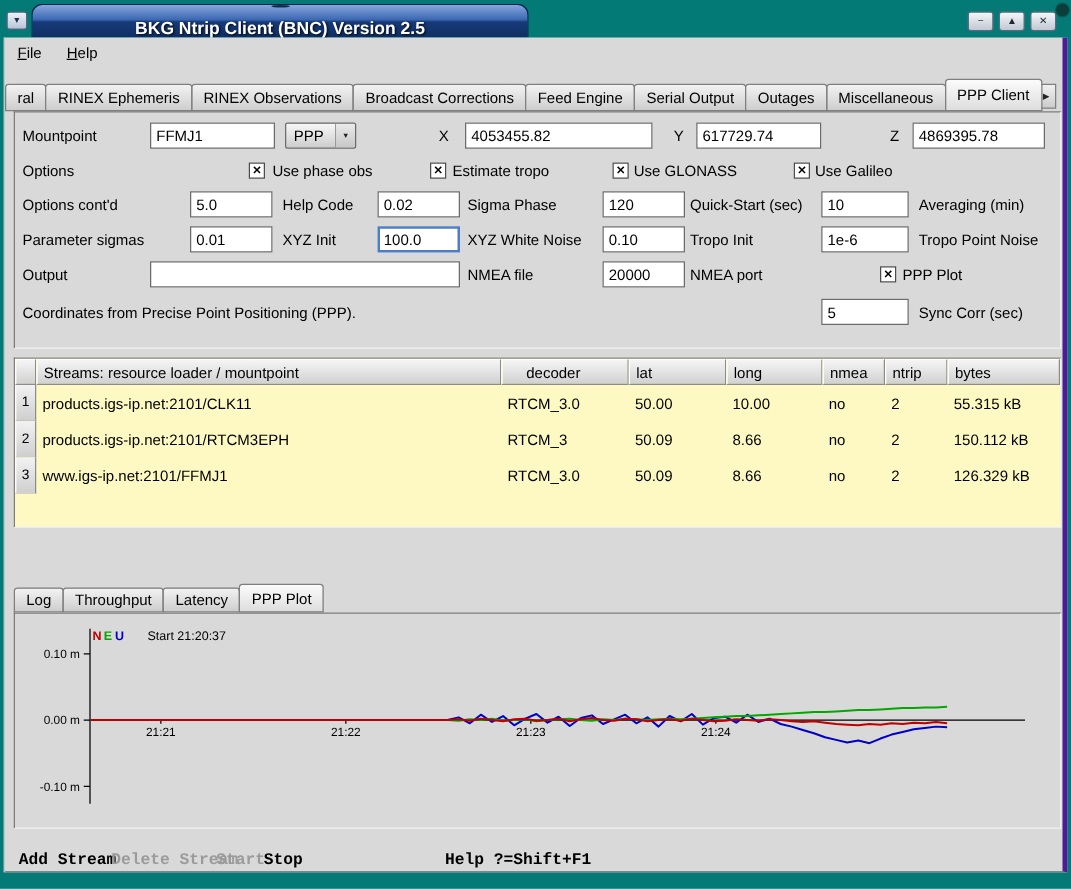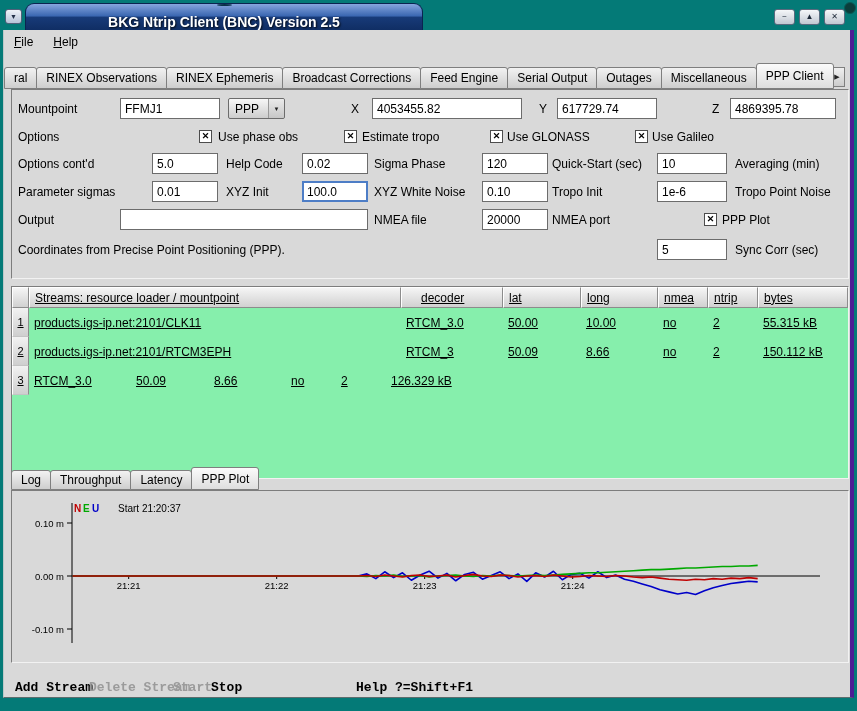--- a/index.html
+++ b/index.html
@@ -54,22 +54,22 @@
   .cb{position:absolute;top:4px;width:13px;height:13px;background:#fff;border:1px solid #4c4c4c;
     display:flex;align-items:center;justify-content:center;}
   .cb .mark{font-size:9px;font-weight:bold;color:#000;line-height:1;}
   .combo{position:absolute;top:0;height:21px;border:1px solid #6c6c6c;border-radius:2px;
     background:linear-gradient(#f7f7f7,#cdcdcd);display:flex;align-items:stretch;text-align:right;}
   .combo-text{display:flex;align-items:center;padding:0 6px;font-size:12px;flex:1;color:#000;}
   .combo-arrow{width:16px;display:flex;align-items:center;justify-content:center;font-size:6px;color:#222;
     border-left:1px solid #999;background:linear-gradient(#eaeaea,#c7c7c7);border-radius:0 2px 2px 0;}
 
   
-  .stream-table{position:absolute;left:7px;top:256px;width:838px;height:193px;background:#86efac;
-    border:1px solid;border-color:#7d7d7d #f2f2f2 #f2f2f2 #7d7d7d;overflow:hidden;text-decoration:underline;}
+  .stream-table{position:absolute;left:7px;top:256px;width:838px;height:136px;background:#fef9c3;
+    border:1px solid;border-color:#7d7d7d #f2f2f2 #f2f2f2 #7d7d7d;overflow:hidden;}
   .thead{display:flex;height:21px;}
   .hcell{background:linear-gradient(#f5f5f5,#d1d1d1);border-top:1px solid #fff;border-left:1px solid #fff;
     border-right:1px solid #8c8c8c;border-bottom:1px solid #8c8c8c;display:flex;align-items:center;
     padding:0 5px;font-size:12px;white-space:nowrap;overflow:hidden;color:#000;}
   .corner-cell{width:17px;padding:0;}
   .col-mp{width:372px;} .col-dec{width:102px;padding-left:19px;} .col-lat{width:78px;} .col-long{width:77px;}
   .col-nmea{width:50px;} .col-ntrip{width:50px;} .col-bytes{flex:1;}
   .trow{display:flex;height:29px;}
   .rownum{width:17px;background:linear-gradient(#f2f2f2,#cfcfcf);border-left:1px solid #fff;
     border-right:1px solid #8c8c8c;border-bottom:1px solid #c4c4c4;display:flex;align-items:center;
@@ -117,22 +117,22 @@
 
 <div class="window">
 
   <div class="menubar">
     <span class="menu-item">File</span>
     <span class="menu-item">Help</span>
   </div>
 
   <div class="tabbar">
     <div class="tab">ral</div>
+    <div class="tab">RINEX Ephemeris</div>
     <div class="tab">RINEX Observations</div>
-    <div class="tab">RINEX Ephemeris</div>
     <div class="tab">Broadcast Corrections</div>
     <div class="tab">Feed Engine</div>
     <div class="tab">Serial Output</div>
     <div class="tab">Outages</div>
     <div class="tab">Miscellaneous</div>
     <div class="tab active">PPP Client</div>
   </div>
   <div class="tab-scrollers">
     <div class="tab-arrow">
         <span>◀</span>
@@ -249,20 +249,21 @@
       <div class="tcell col-mp">products.igs-ip.net:2101/RTCM3EPH</div>
       <div class="tcell col-dec">RTCM_3</div>
       <div class="tcell col-lat">50.09</div>
       <div class="tcell col-long">8.66</div>
       <div class="tcell col-nmea">no</div>
       <div class="tcell col-ntrip">2</div>
       <div class="tcell col-bytes">150.112 kB</div>
     </div>
     <div class="trow">
       <div class="rownum">3</div>
+      <div class="tcell col-mp">www.igs-ip.net:2101/FFMJ1</div>
       <div class="tcell col-dec">RTCM_3.0</div>
       <div class="tcell col-lat">50.09</div>
       <div class="tcell col-long">8.66</div>
       <div class="tcell col-nmea">no</div>
       <div class="tcell col-ntrip">2</div>
       <div class="tcell col-bytes">126.329 kB</div>
     </div>
   </div>
 
   <div class="btabs">

